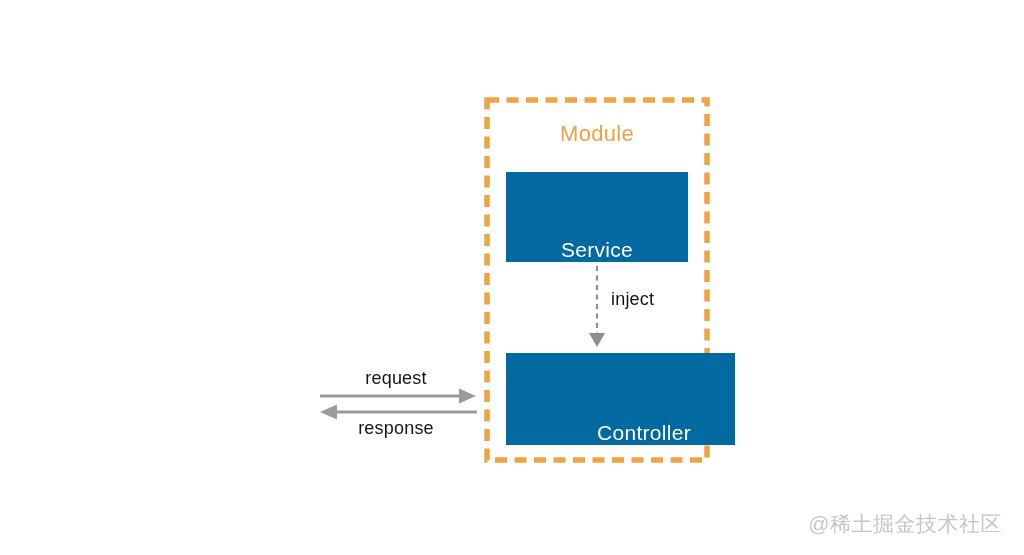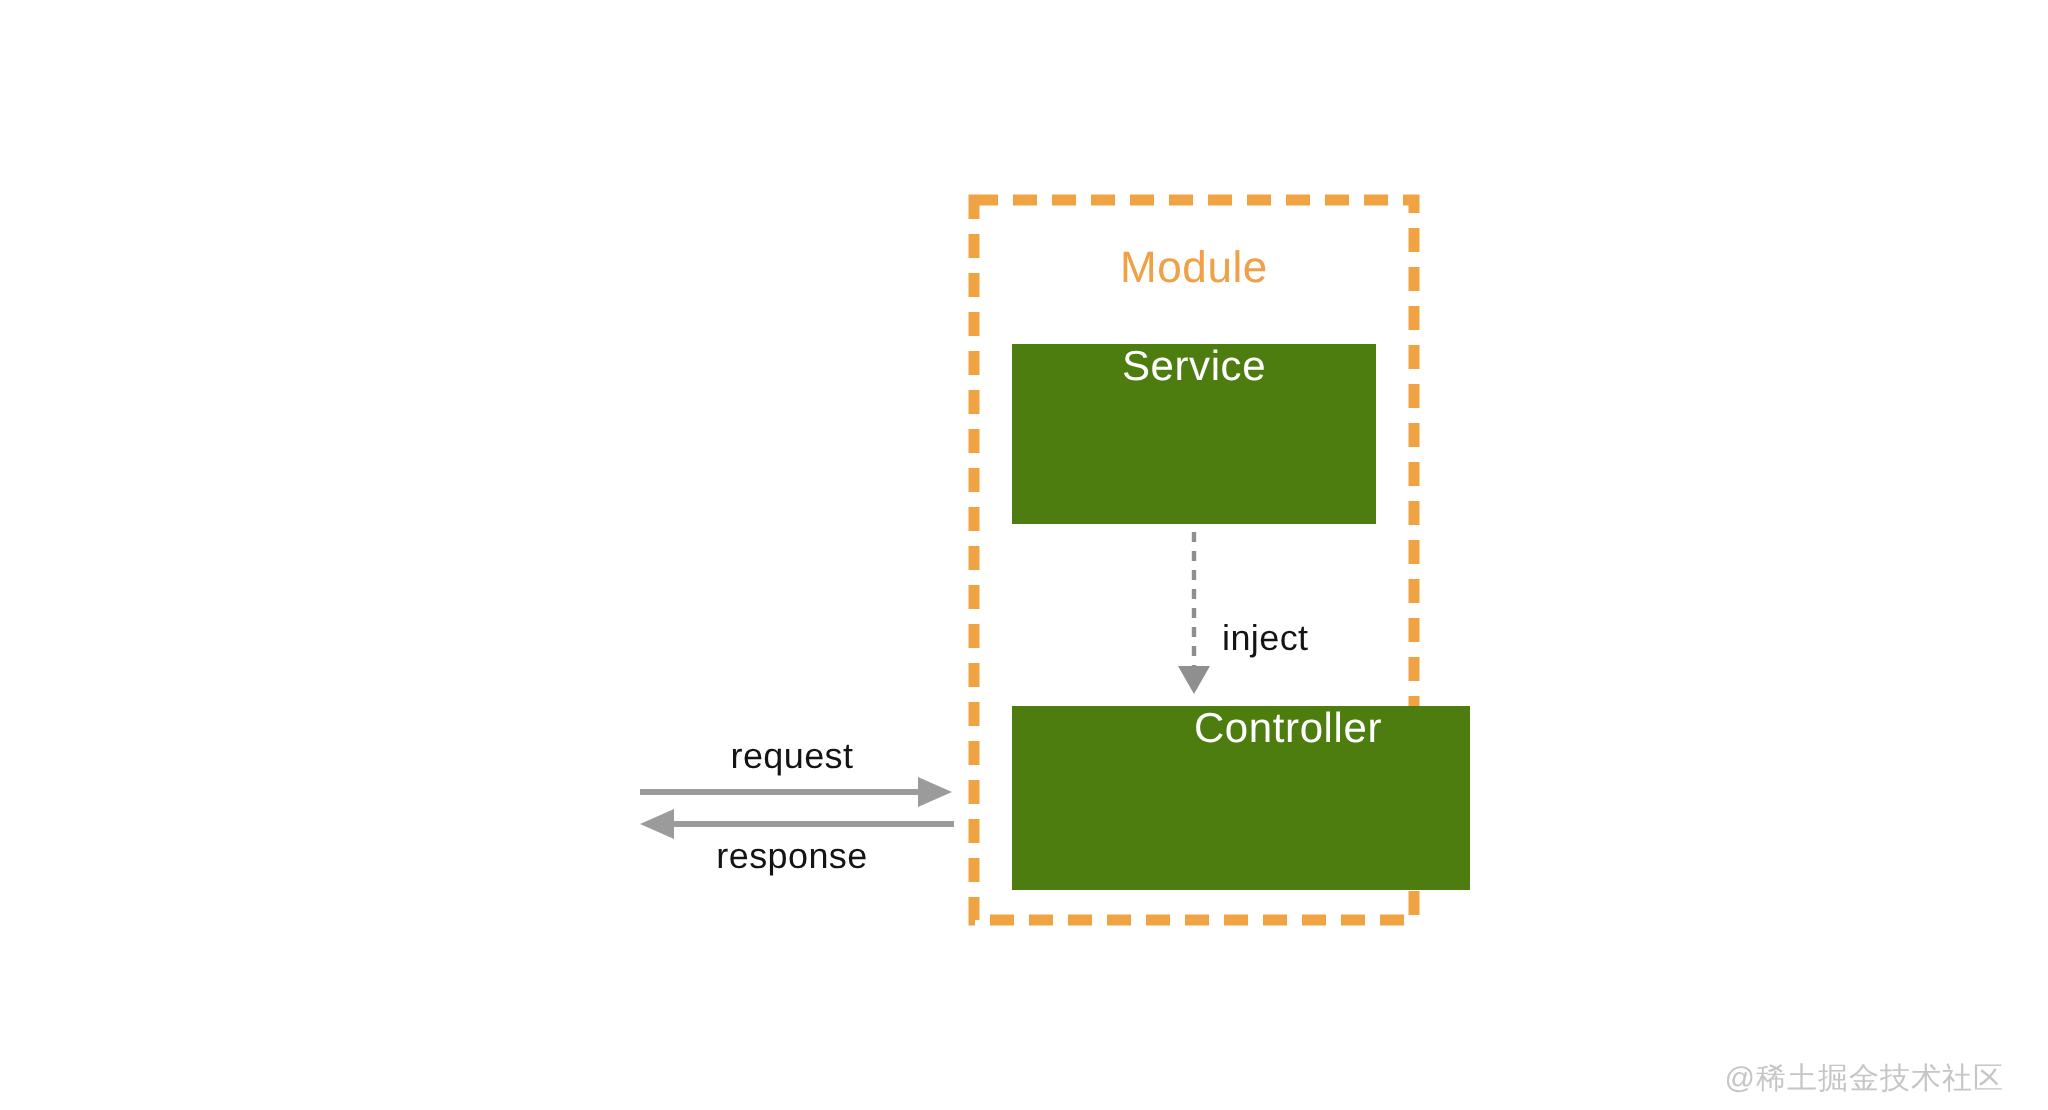--- a/index.html
+++ b/index.html
@@ -28,23 +28,23 @@
     top: 121px;
     width: 220px;
     text-align: center;
     font-size: 22px;
     font-weight: 500;
     color: #f0a046;
     letter-spacing: 0.3px;
   }
   .node-box {
     position: absolute;
-    background: #4d7c0f;
+    background: #0369a1;
     display: flex;
-    align-items: flex-start;
+    align-items: flex-end;
     justify-content: center;
     color: #ffffff;
     font-size: 21px;
     font-weight: 400;
     letter-spacing: 0.3px;
   }
   .service-box {
     left: 506px;
     top: 172px;
     width: 182px;
@@ -86,27 +86,26 @@
   }
   .response-label {
     left: 326px;
     top: 418px;
     width: 140px;
     text-align: center;
   }
   .inject-label {
     left: 611px;
     top: 289px;
-    margin-top: 20px;
   }
   .watermark {
     position: absolute;
     right: 14px;
-    bottom: 6px;
-    font-size: 15px;
+    bottom: 17px;
+    font-size: 21px;
     color: #c6c6c6;
     letter-spacing: 0.5px;
   }
 </style>
 </head>
 <body>
 
 <div class="canvas">
 
   <svg class="lines-layer" viewBox="0 0 1024 555" xmlns="http://www.w3.org/2000/svg">

